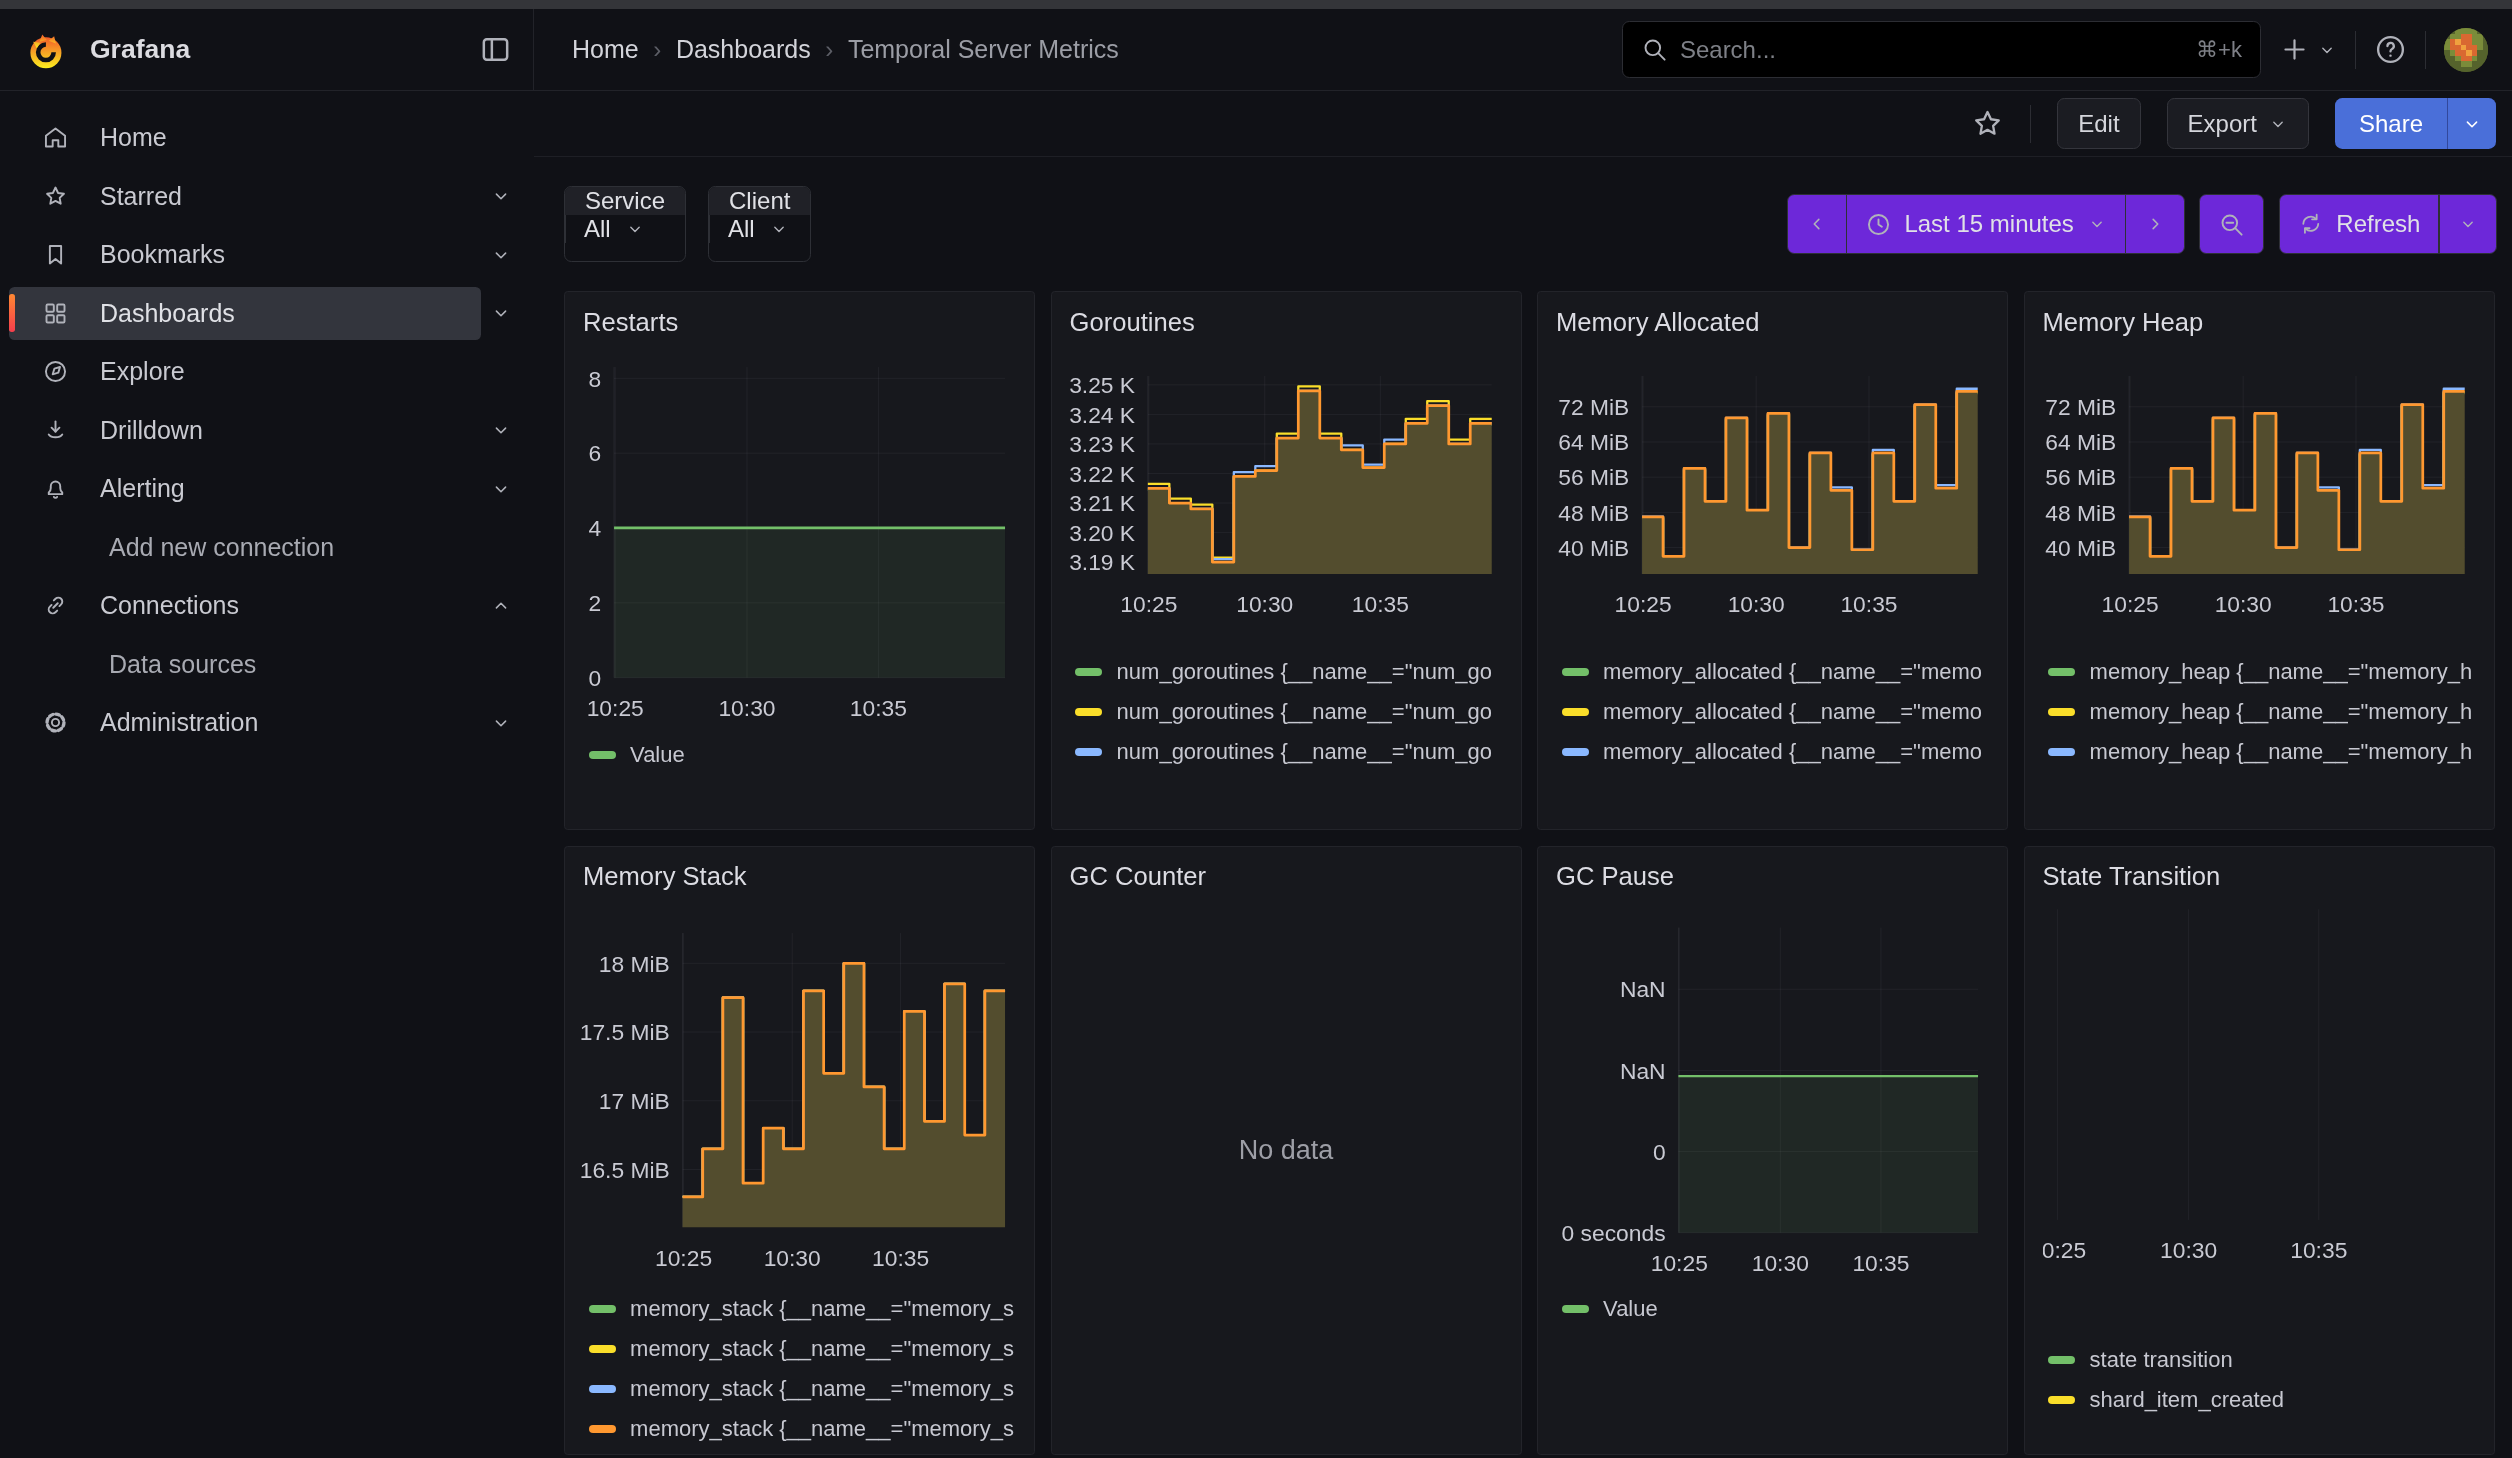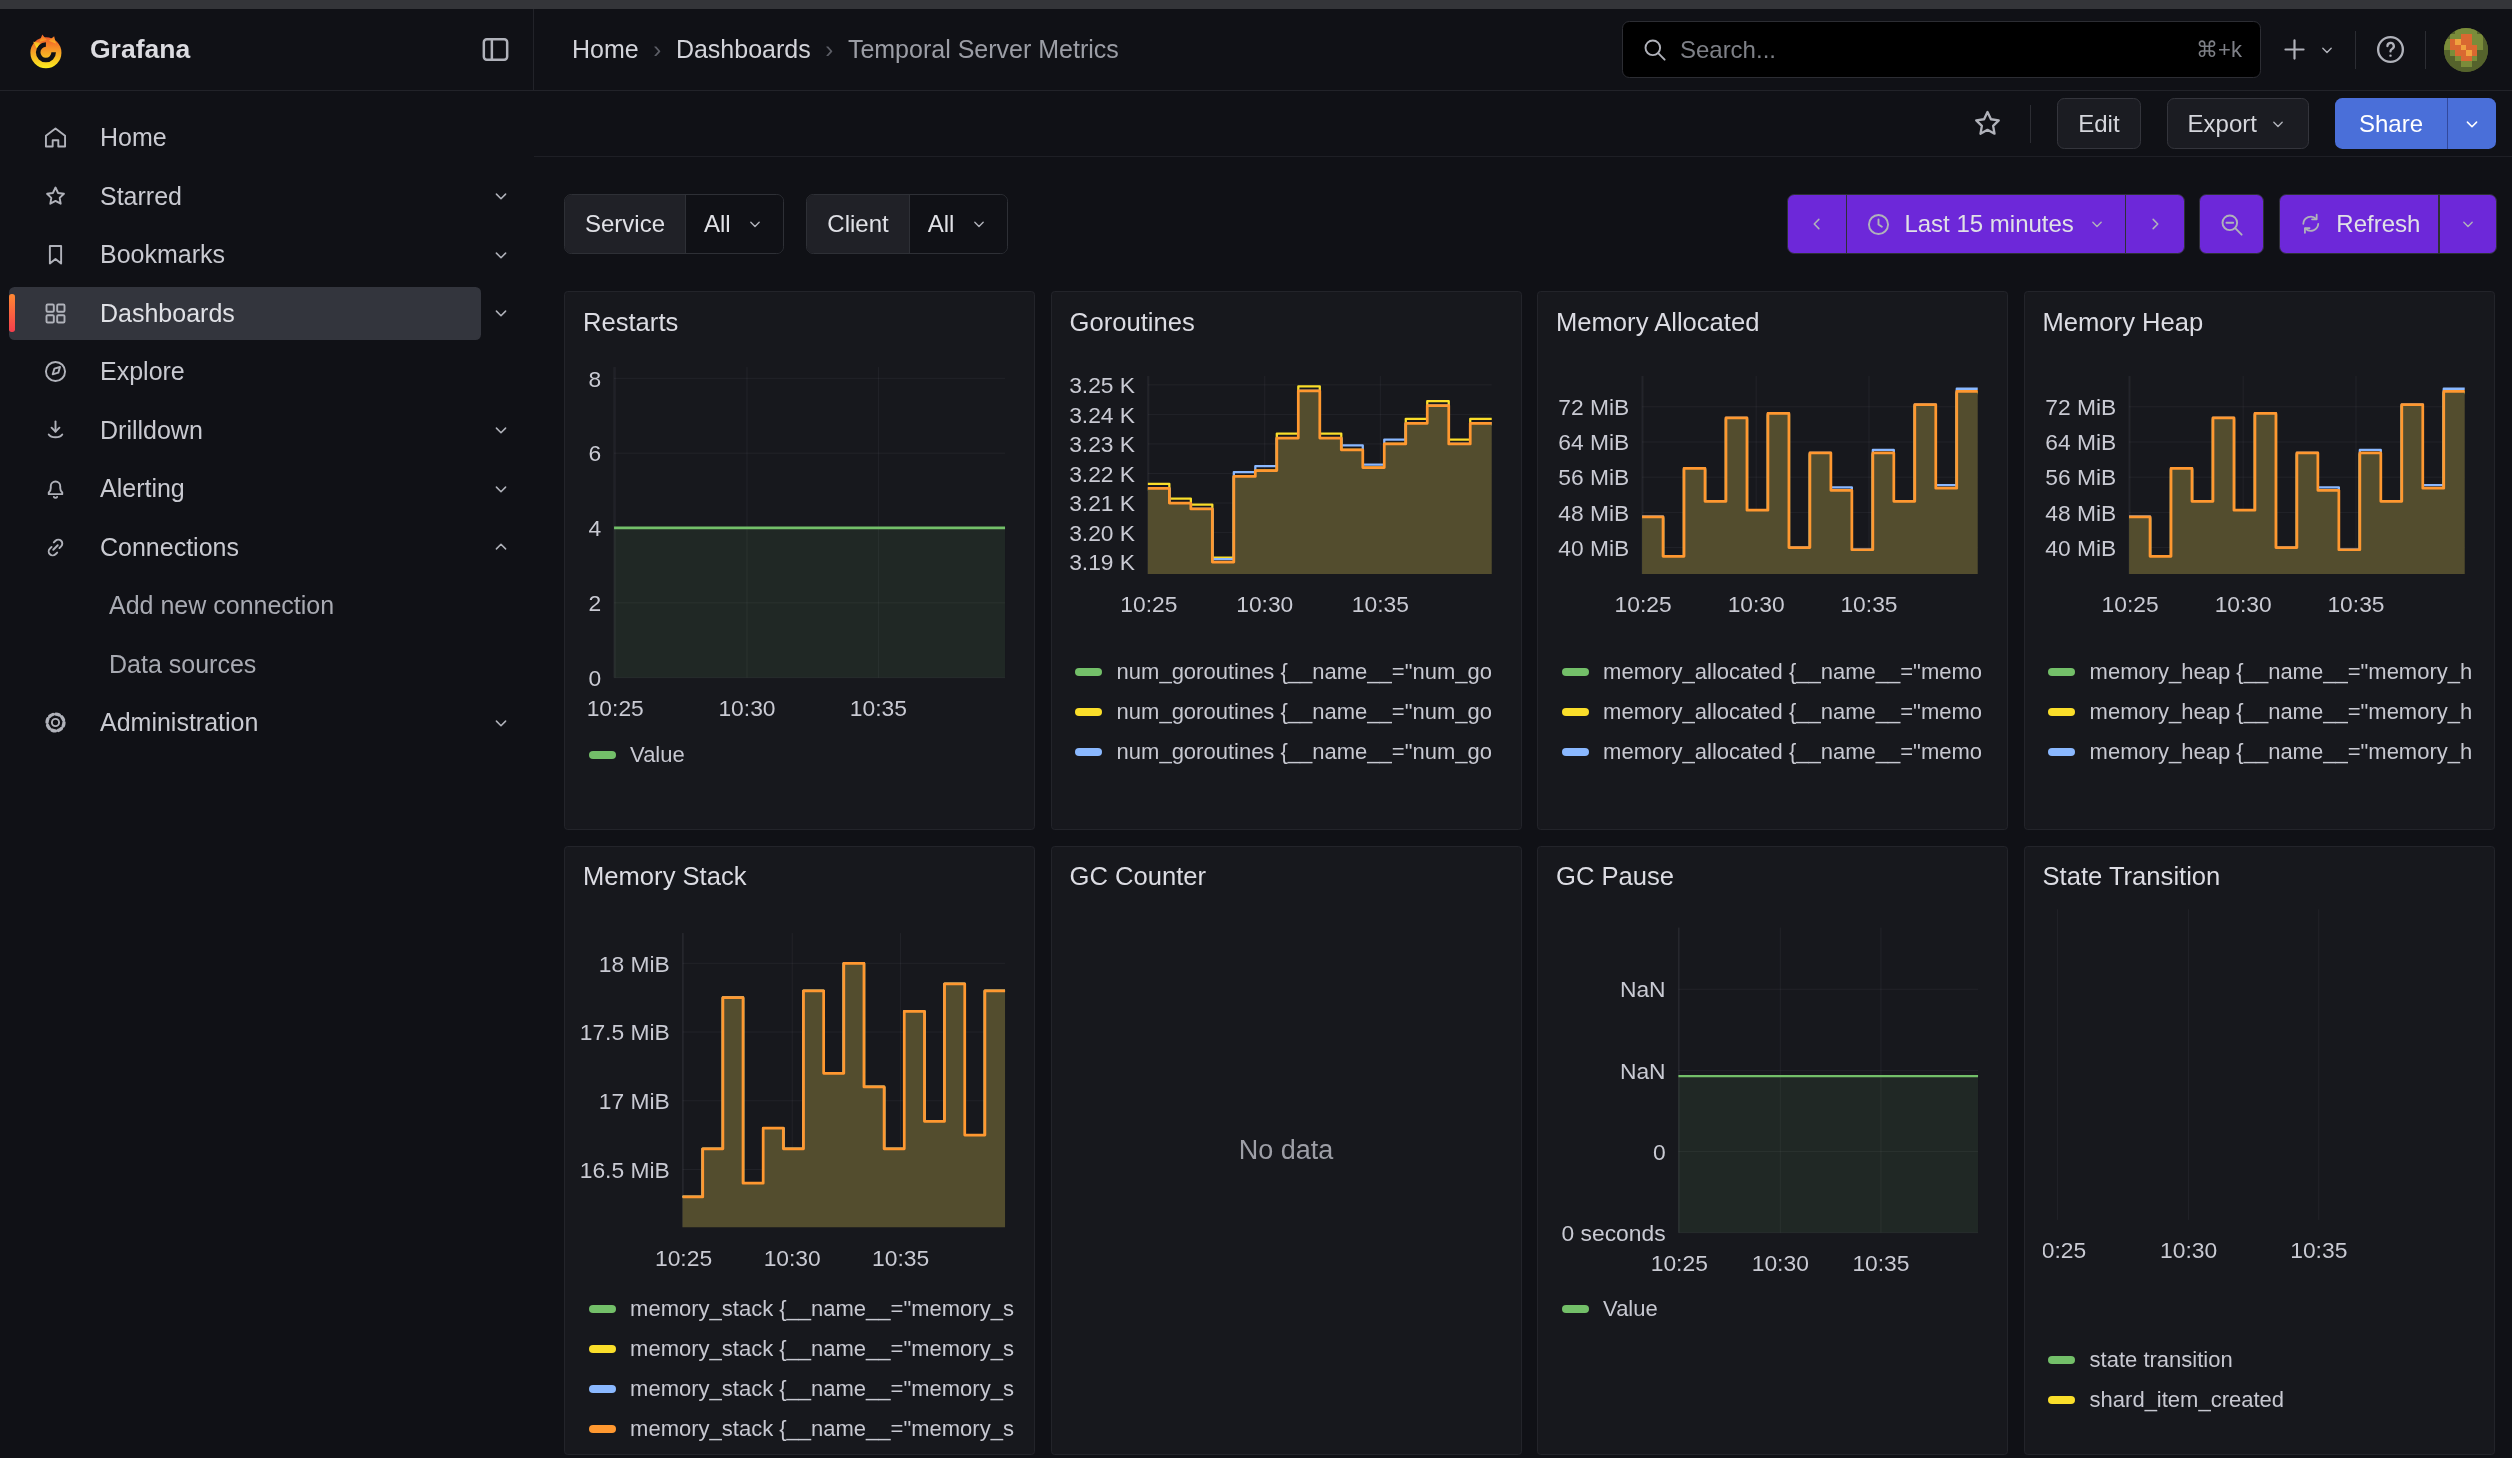--- a/index.html
+++ b/index.html
@@ -44,22 +44,22 @@
   .sitem.selected { background:#33353d; }
   .sitem.selected .slabel { color:#e0e1e6; font-weight:500; }
   .sel-ind { position:absolute; left:0; top:7.3px; bottom:7.3px; width:5.5px; border-radius:2.7px;
     background:linear-gradient(#ff8833,#f53e4c); }
   .schev { width:40px; display:flex; justify-content:center; cursor:pointer; color:#9fa1a8; }
   .sub .slabel { color:#a8aab2; }
   .sub { padding-left:100px; }
   
   .controls { position:absolute; left:564px; right:15.5px; top:194px; height:60px;
     display:flex; align-items:center; }
-  .filter { display:flex; height:60px; border:0.9px solid #2e3036; border-radius:7.3px;
-    overflow:hidden; margin-right:22px; cursor:pointer; }
+  .filter { display:flex; height:76px; border:0.9px solid #2e3036; border-radius:7.3px;
+    overflow:hidden; margin-right:22px; cursor:pointer;flex-direction:column; }
   .filter .lab { background:#202127; display:flex; align-items:center; padding:0 20px;
     font-size:24px; color:#e0e1e6; }
   .filter .val { background:#101116; border-left:0.9px solid #2e3036; display:flex; align-items:center;
     gap:14.6px; padding:0 18px; font-size:24px; color:#e0e1e6; font-weight:500; }
   .tright { margin-left:auto; display:flex; align-items:center; gap:14.6px; }
   .tgroup { display:flex; }
   .tbtn { height:60px; background:#6d28d9; border:0.9px solid #2e3036; display:flex; align-items:center;
     gap:12.8px; padding:0 18px; font-size:24px; color:#e0e1e6; cursor:pointer; }
   .tgroup .tbtn + .tbtn { margin-left:-0.9px; }
   .tgroup .tbtn:first-child { border-radius:7.3px 0 0 7.3px; }
@@ -287,38 +287,38 @@
         </svg>
     <span class="slabel">Alerting</span>
       </div>
     <span class="schev">
         <svg class="ic" width="22" height="22" viewBox="0 0 24 24">
           <polyline points="7 10 12 15 17 10"></polyline>
         </svg>
       </span>
     </div>
   <div class="srow">
+      <div class="sitem sub">
+    <span class="slabel">Add new connection</span>
+      </div>
+    </div>
+  <div class="srow">
       <div class="sitem">
     <svg class="ic" width="27" height="27" viewBox="0 0 24 24">
           <path d="M10.5 7.5l1.5-1.5a3.5 3.5 0 0 1 5 5L15.5 12.5"></path>
           <path d="M13.5 16.5L12 18a3.5 3.5 0 0 1-5-5l1.5-1.5"></path>
           <line x1="10" y1="14" x2="14" y2="10"></line>
         </svg>
     <span class="slabel">Connections</span>
       </div>
     <span class="schev">
         <svg class="ic" width="22" height="22" viewBox="0 0 24 24">
           <polyline points="7 14 12 9 17 14"></polyline>
         </svg>
       </span>
-    </div>
-  <div class="srow">
-      <div class="sitem sub">
-    <span class="slabel">Add new connection</span>
-      </div>
     </div>
   <div class="srow">
       <div class="sitem sub">
     <span class="slabel">Data sources</span>
       </div>
     </div>
   <div class="srow">
       <div class="sitem">
     <svg class="ic" width="27" height="27" viewBox="0 0 24 24">
           <circle cx="12" cy="12" r="7.5" stroke-width="3" stroke-dasharray="3.2 2.7"></circle>

